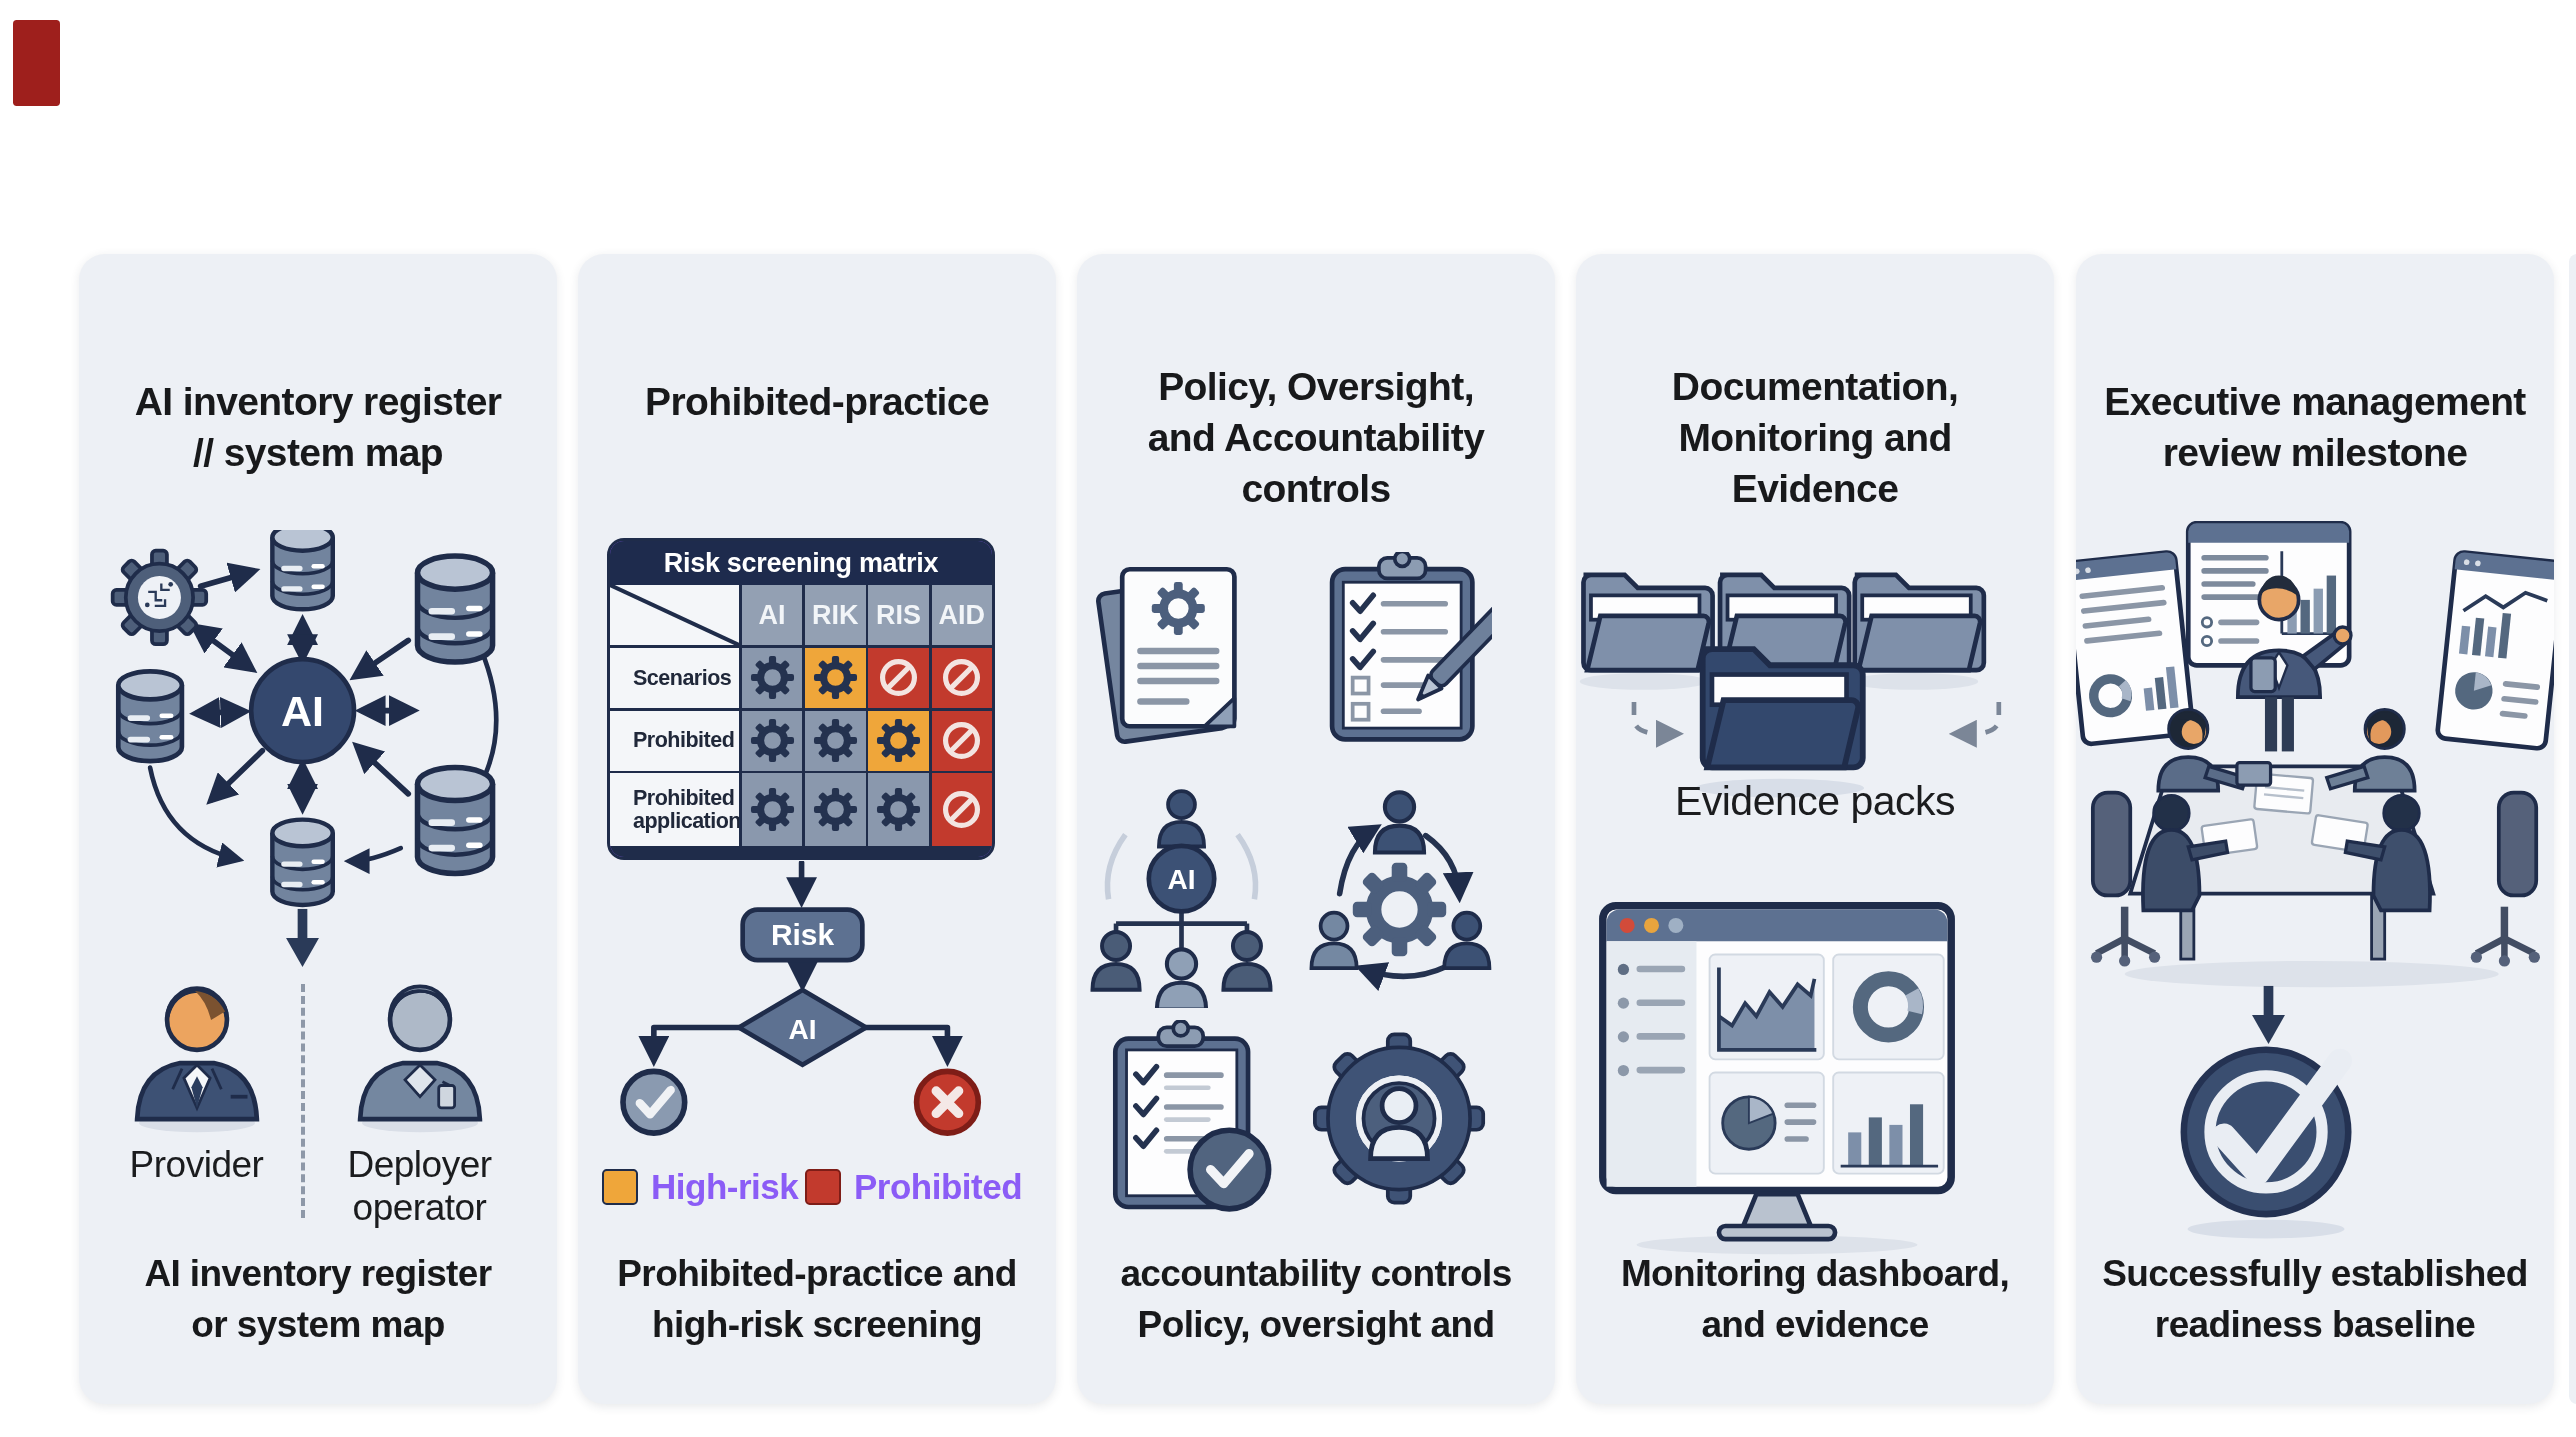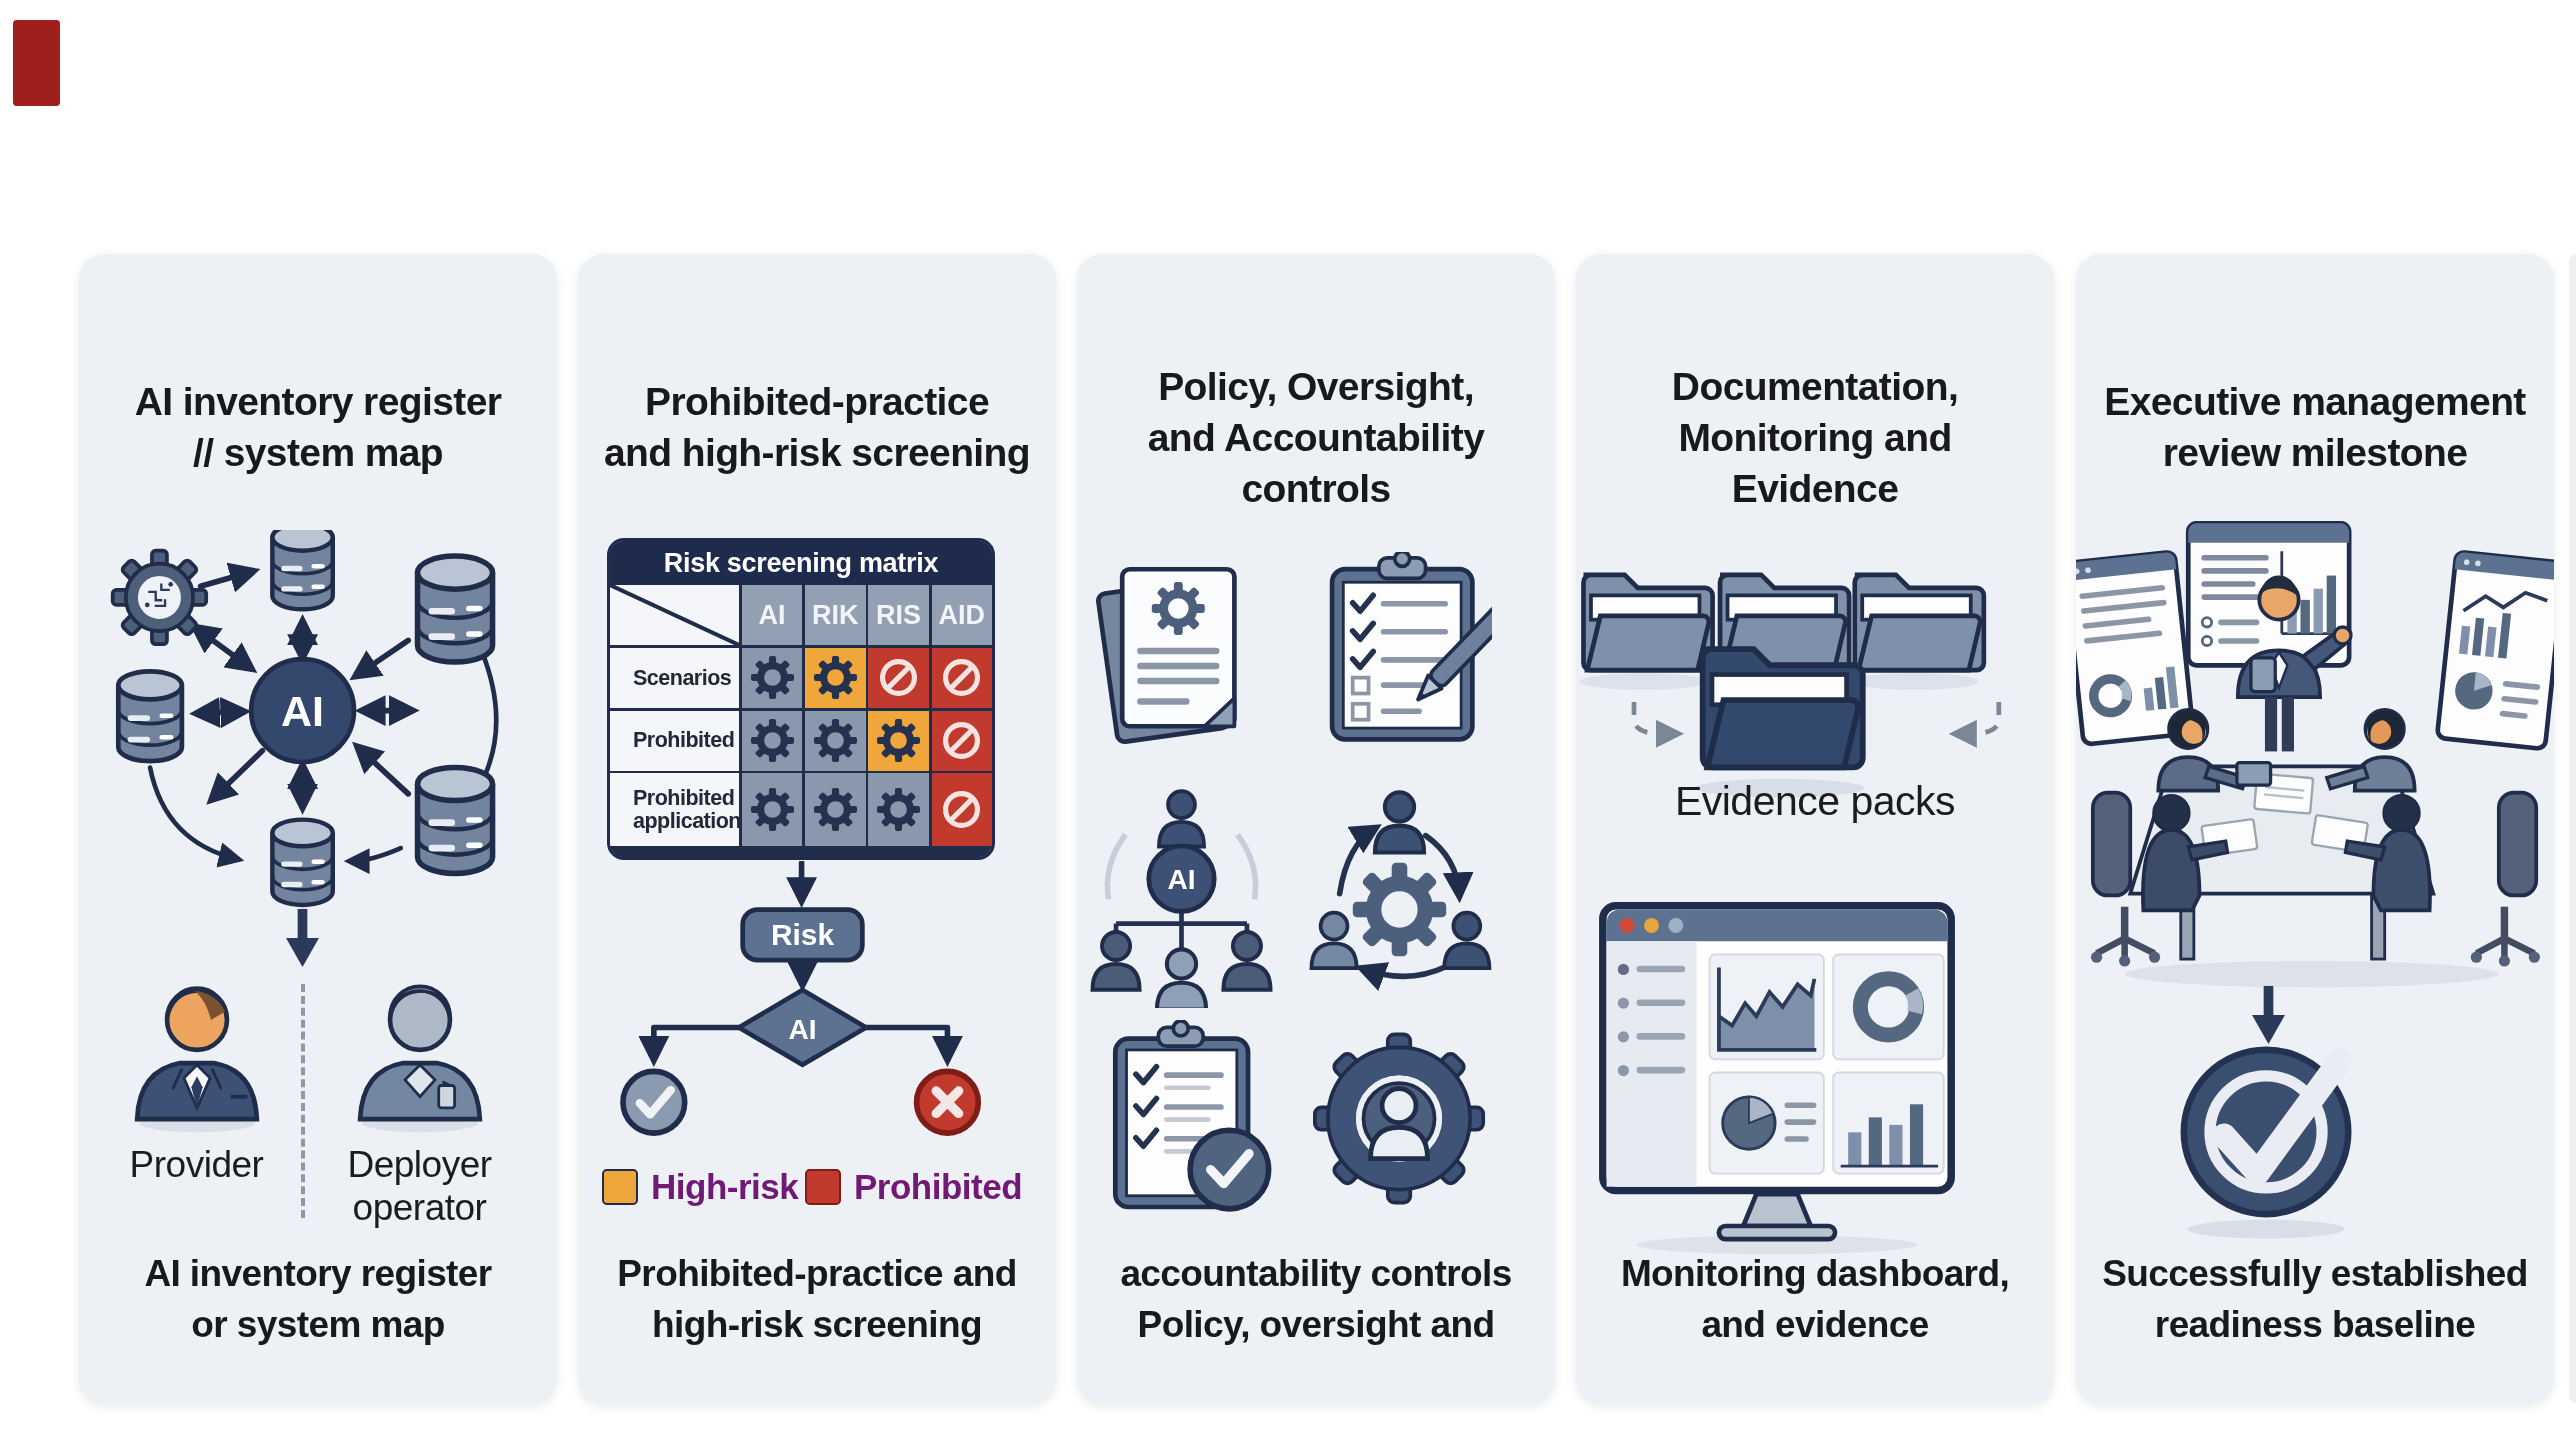--- a/index.html
+++ b/index.html
@@ -30,21 +30,21 @@
   .mx-corner svg{position:absolute;inset:0;width:100%;height:100%;}
   .mx-colhdr{background:#93a0b3;color:#f2f5f8;font-weight:bold;font-size:27px;display:flex;align-items:center;justify-content:center;}
   .mx-label{background:#f4f6f9;color:#20283a;font-weight:bold;font-size:21.5px;line-height:1.05;letter-spacing:-0.5px;
             display:flex;align-items:center;padding-left:23px;overflow:hidden;}
   .mx-cell{display:flex;align-items:center;justify-content:center;}
   .tone-slate{background:#8a98ad}.tone-amber{background:#efa63a}.tone-red{background:#c23a2d}
   .mx-ic{width:51px;height:51px;}
   .mx-ic.gear{color:#24324f}.mx-ic.ban{color:#f3e4e1}
   
   .legend-item{position:absolute;top:913px;display:flex;align-items:center;gap:13px;
-               font-weight:bold;font-size:35px;letter-spacing:-0.5px;color:#701a75;}
+               font-weight:bold;font-size:35px;letter-spacing:-0.5px;color:#8b5cf6;}
   .sw{width:36px;height:36px;border-radius:4.7px;box-sizing:border-box;}
   .sw-amber{background:#efa63a;border:2.8px solid #1f2c4a;}
   .sw-red{background:#c23a2d;border:2.8px solid #7e1d17;}
   
   text{font-family:"Liberation Sans",sans-serif;}
   .t-ai-big{font-size:46px;font-weight:bold;fill:#fff;text-anchor:middle;}
   .t-flow{font-size:32px;font-weight:bold;fill:#fff;text-anchor:middle;}
   .t-ai-mid{font-size:30px;font-weight:bold;fill:#fff;text-anchor:middle;}
 </style>
 </head>
@@ -194,21 +194,20 @@
 
     <div class="caption">
       <span>AI inventory register</span>
       <span>or system map</span>
     </div>
   </section>
 
   <section class="panel p2">
     <h2 class="title lines2">
       <span>Prohibited-practice</span>
-      <span>and high-risk screening</span>
     </h2>
 
     <div class="matrix">
       <div class="mx-title">Risk screening matrix</div>
       <div class="mx-grid">
         <div class="mx-corner">
           <svg viewBox="0 0 100 100" preserveAspectRatio="none">
               <line x1="0" y1="0" x2="100" y2="100" stroke="#1f2c4a" stroke-width="4" vector-effect="non-scaling-stroke"></line>
             </svg>
         </div>

